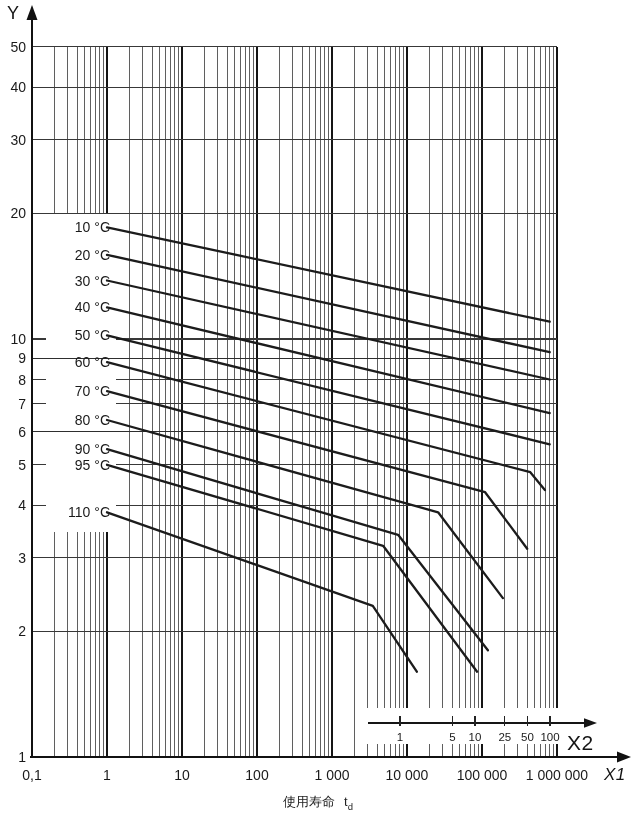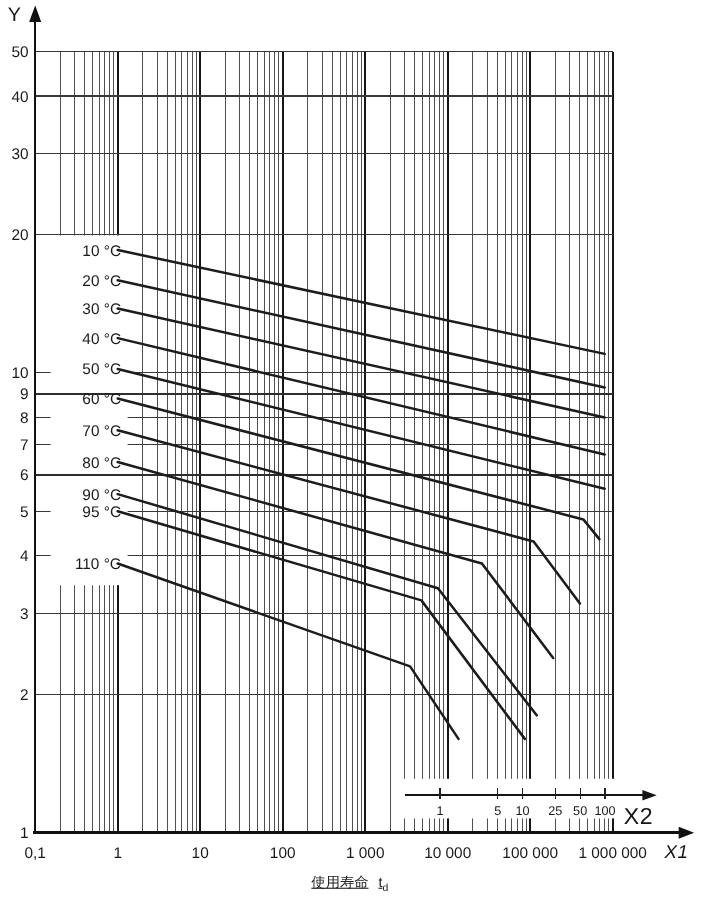--- a/index.html
+++ b/index.html
@@ -7,21 +7,21 @@
     position:relative;width:640px;height:822px;background:#ffffff;
     font-family:"Liberation Sans",sans-serif;color:#1a1a1a;overflow:hidden;
   }
   .stage svg{position:absolute;left:0;top:0;}
   .axis-name{position:absolute;font-size:17px;letter-spacing:.5px;color:#151515;}
   #y-name{left:7px;top:3px;font-size:18px;}
   #x1-name{left:604px;top:765px;font-style:italic;}
   #x2-name{left:555px;top:731px;font-size:21px;margin-left:12px;}
   .caption{
     position:absolute;left:238px;top:793px;width:160px;text-align:center;
-    font-size:13px;color:#222;text-decoration:underline;
+    font-size:13px;color:#222;
   }
   .caption .sym{margin-left:9px;}
   .caption sub{font-size:9.5px;}
   text{fill:#1a1a1a;}
 </style>
 </head>
 <body>
 
 <div class="stage">
   <svg id="plot" width="640" height="822" viewBox="0 0 640 822">

